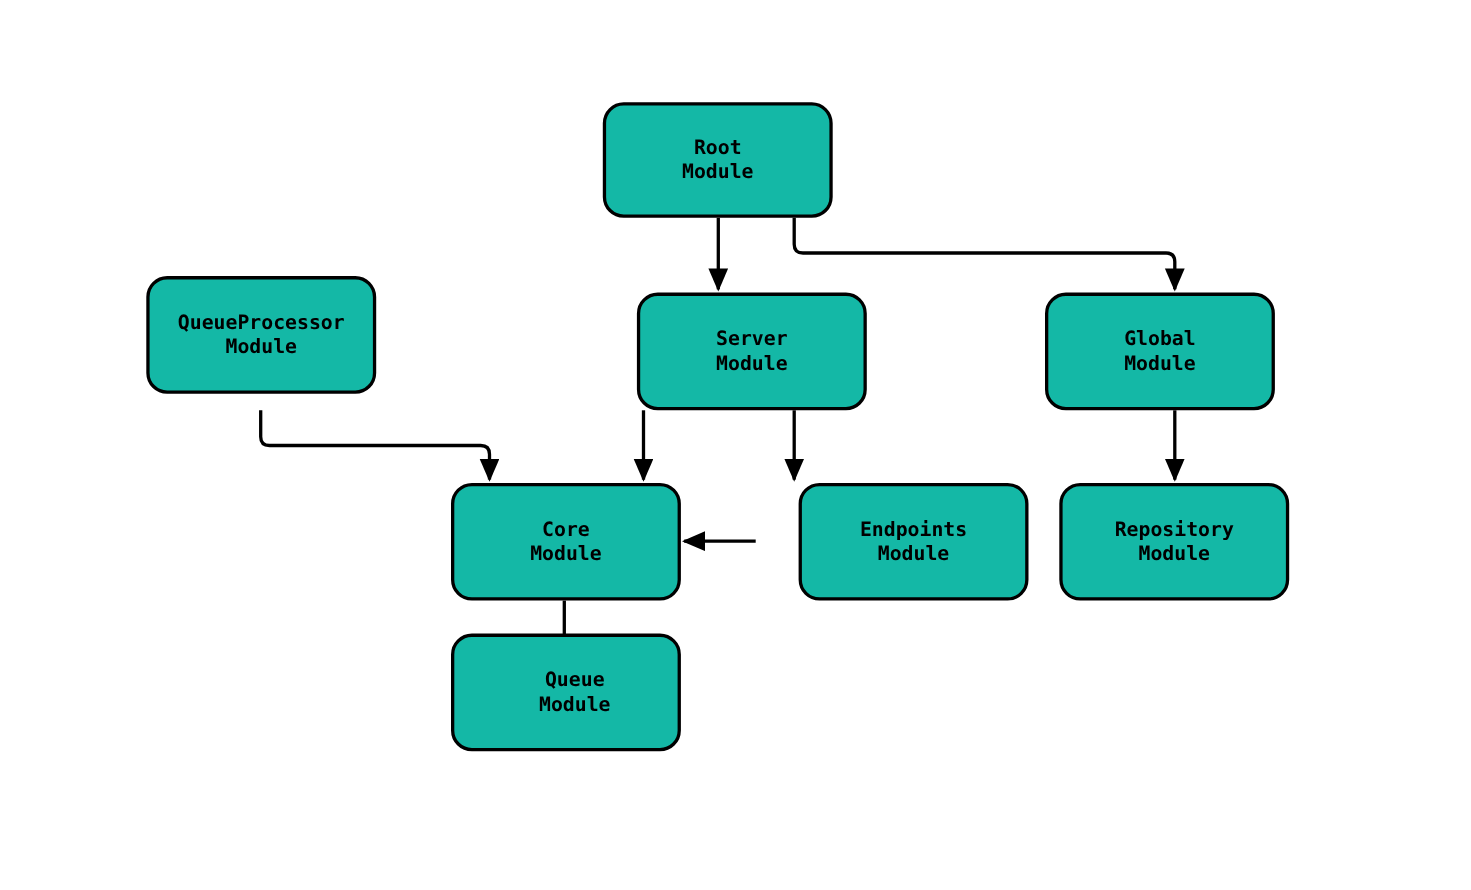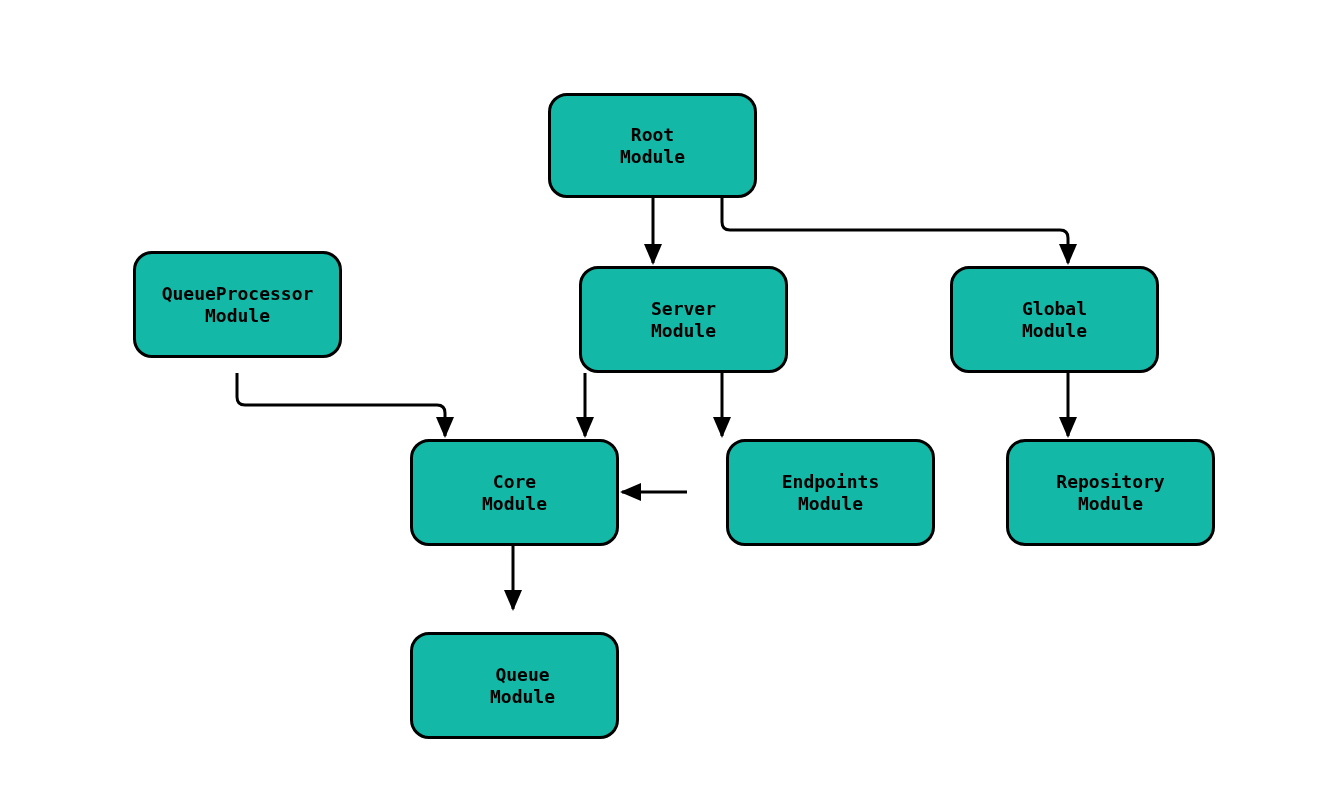--- a/index.html
+++ b/index.html
@@ -54,22 +54,22 @@
     fill: #000000;
     stroke: none;
   }
   
   #node-root        { left: 548px; top: 93px;  height: 105px; }
   #node-queueprocessor { left: 133px; top: 251px; }
   #node-server      { left: 579px; top: 266px; }
   #node-global      { left: 950px; top: 266px; }
   #node-core        { left: 410px; top: 439px; }
   #node-endpoints   { left: 687px; top: 439px; margin-left: 39px; }
-  #node-repository  { left: 963px; top: 439px; margin-left: 43px; }
-  #node-queue       { left: 410px; top: 632px; padding-left: 16px; }
+  #node-repository  { left: 963px; top: 439px; }
+  #node-queue       { left: 410px; top: 576px; padding-left: 16px; }
 </style>
 </head>
 <body>
 
 <div id="diagram-canvas">
 
   <svg id="edge-layer" width="1337" height="809" viewBox="0 0 1337 809" xmlns="http://www.w3.org/2000/svg">
     <defs>
       <marker id="arrow" markerUnits="userSpaceOnUse" markerWidth="24" markerHeight="20" refX="19" refY="9" orient="auto">
         <path class="arrowhead" d="M0,0 L21,9 L0,18 Z"></path>

